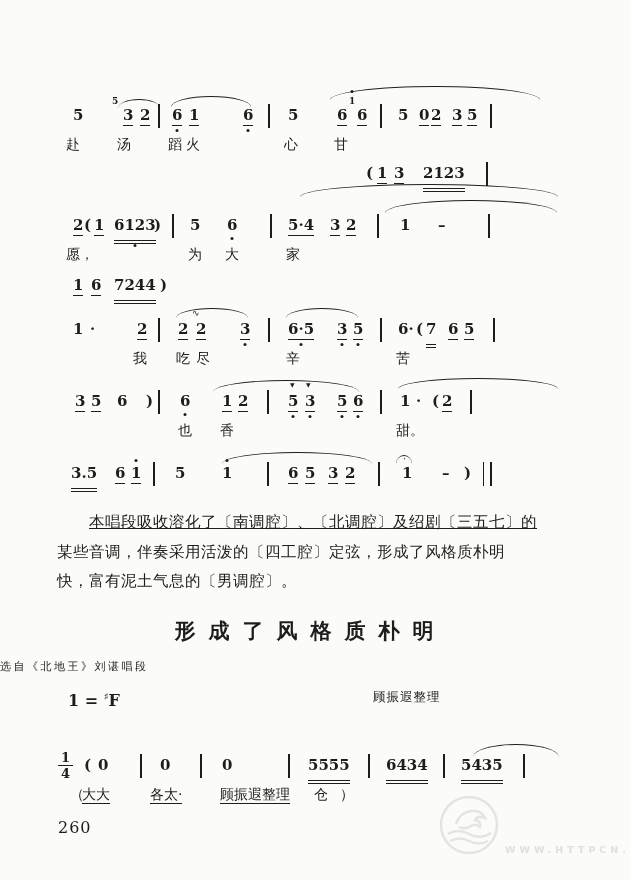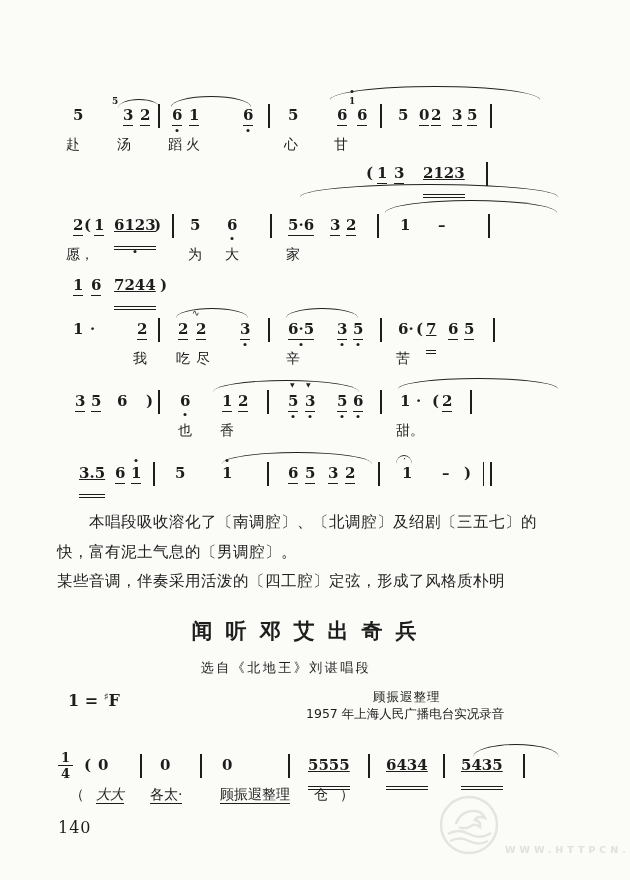--- a/index.html
+++ b/index.html
@@ -1,44 +1,44 @@
 <!DOCTYPE html>
 <html><head>
 <meta charset="utf-8">
 <style>
   html,body{margin:0;padding:0;background:#888;}
   .page{position:relative;width:630px;height:880px;margin:0 auto;background:#fbfbf8;
         font-family:"DejaVu Sans",sans-serif;color:#1d1d1d;overflow:hidden;}
   
   .tok{position:absolute;font:700 15px "DejaVu Serif",serif;line-height:1;white-space:pre;}
   .tok.u1{border-bottom:1.5px solid #1d1d1d;padding-bottom:2px;}
-  .tok.u2{border-bottom:4px double #1d1d1d;padding-bottom:13px;text-decoration:underline;}
+  .tok.u2{border-bottom:4px double #1d1d1d;padding-bottom:7px;}
   .tok .d{position:absolute;width:3px;height:3px;background:#1d1d1d;border-radius:50%;left:50%;transform:translateX(-50%);}
   .tok .d.lo{bottom:-7px;}
   .tok .d.hi{top:-7px;}
   .tok.bar{width:2px;height:24px;background:#1d1d1d;}
   .tok.endbar{width:6px;height:24px;border-left:1.5px solid #1d1d1d;border-right:2.5px solid #1d1d1d;}
   .tok.grace{font-size:9px;margin-top:-11px;}
   .tok.orn{font-size:9px;margin-top:-13px;font-weight:400;}
   .tok.acc{font-size:6px;margin-top:-12px;}
   .tok.fdot{font-size:10px;margin-top:-12px;font-weight:400;}
   .tok.meter{font-size:13px;text-align:center;margin-top:-7px;}
   .tok.meter b{display:block;border-bottom:1.5px solid #1d1d1d;padding:0 3px 1px;}
   .tok.meter span{display:block;padding-top:1px;}
   .lyr{position:absolute;font-size:14px;line-height:1;white-space:pre;}
   .lyr.u1{border-bottom:1.5px solid #1d1d1d;padding-bottom:2px;}
   .slur{position:absolute;border-top:1.6px solid #1d1d1d;border-radius:50% 50% 0 0 / 100% 100% 0 0;}
   
   .paragraph{position:absolute;left:57px;top:508px;width:460px;font-size:15.5px;line-height:29.5px;letter-spacing:.5px;}
   .paragraph .pline{white-space:nowrap;}
-  .paragraph .pline.first{text-indent:32px;}
+  .paragraph .pline.first{text-indent:32px;text-decoration:underline;}
   .song-title{position:absolute;left:0;top:617px;width:608px;text-align:center;
               font-size:21px;font-weight:700;letter-spacing:13px;text-indent:13px;}
-  .song-subtitle{position:absolute;left:0;top:659px;width:572px;text-align:center;
-                 font-size:13px;letter-spacing:2.5px;}
+  .song-subtitle{position:absolute;left:0;top:659px;width:572px;text-align:left;
+                 font-size:11px;letter-spacing:2.5px;}
   .key-sig{position:absolute;left:68px;top:691px;font:700 16px "DejaVu Serif",serif;}
   .key-sig sup{font-size:10px;vertical-align:6px;}
   .credit1{position:absolute;left:373px;top:689px;font-size:12.5px;letter-spacing:1px;}
   .credit2{position:absolute;left:306px;top:706px;font-size:12.5px;}
   .tempo{position:absolute;left:55px;top:732px;font-size:12.5px;}
   .page-number{position:absolute;left:58px;top:818px;font:400 16px "DejaVu Serif",serif;letter-spacing:1px;}
   
   .wm{position:absolute;left:438px;top:792px;width:185px;height:75px;color:#e4e4e1;}
   .wm-logo{position:absolute;left:0;top:2px;}
   .wm-name{position:absolute;left:66px;top:6px;font-size:33px;font-weight:700;letter-spacing:5px;
@@ -84,21 +84,21 @@
       <span class="tok bar" style="left: 486px; top: 162px;"></span>
       <span class="tok u1" style="left: 73px; top: 218px;">2</span>
       <span class="tok" style="left: 84px; top: 218px;">(</span>
       <span class="tok u1" style="left: 94px; top: 218px;">1</span>
       <span class="tok u2" style="left: 114px; top: 218px;">6123<i class="d lo"></i></span>
       <span class="tok" style="left: 154px; top: 218px;">)</span>
       <span class="tok bar" style="left: 172px; top: 214px;"></span>
       <span class="tok" style="left: 190px; top: 218px;">5</span>
       <span class="tok" style="left: 227px; top: 218px;">6<i class="d lo"></i></span>
       <span class="tok bar" style="left: 270px; top: 214px;"></span>
-      <span class="tok u1" style="left: 288px; top: 218px;">5·6</span>
+      <span class="tok u1" style="left: 288px; top: 218px;">5·4</span>
       <span class="tok u1" style="left: 330px; top: 218px;">3</span>
       <span class="tok u1" style="left: 346px; top: 218px;">2</span>
       <span class="tok bar" style="left: 377px; top: 214px;"></span>
       <span class="tok" style="left: 400px; top: 218px;">1</span>
       <span class="tok" style="left: 438px; top: 218px;">–</span>
       <span class="tok bar" style="left: 488px; top: 214px;"></span>
       <span class="lyr" style="left: 66px; top: 247px;">愿，</span>
       <span class="lyr" style="left: 188px; top: 247px;">为</span>
       <span class="lyr" style="left: 225px; top: 247px;">大</span>
       <span class="lyr" style="left: 286px; top: 247px;">家</span>
@@ -147,21 +147,21 @@
       <span class="tok u1" style="left: 353px; top: 394px;">6<i class="d lo"></i></span>
       <span class="tok bar" style="left: 380px; top: 390px;"></span>
       <span class="tok" style="left: 400px; top: 394px;">1</span>
       <span class="tok" style="left: 416px; top: 394px;">·</span>
       <span class="tok" style="left: 432px; top: 394px;">(</span>
       <span class="tok u1" style="left: 442px; top: 394px;">2</span>
       <span class="tok bar" style="left: 470px; top: 390px;"></span>
       <span class="lyr" style="left: 178px; top: 423px;">也</span>
       <span class="lyr" style="left: 220px; top: 423px;">香</span>
       <span class="lyr" style="left: 396px; top: 423px;">甜。</span>
-      <span class="tok u2" style="left: 79px; top: 466px;">3.5</span>
+      <span class="tok u2" style="left: 71px; top: 466px;">3.5</span>
       <span class="tok u1" style="left: 115px; top: 466px;">6</span>
       <span class="tok u1" style="left: 131px; top: 466px;">1<i class="d hi"></i></span>
       <span class="tok bar" style="left: 153px; top: 462px;"></span>
       <span class="tok" style="left: 175px; top: 466px;">5</span>
       <span class="tok" style="left: 222px; top: 466px;">1<i class="d hi"></i></span>
       <span class="tok bar" style="left: 267px; top: 462px;"></span>
       <span class="tok u1" style="left: 288px; top: 466px;">6</span>
       <span class="tok u1" style="left: 305px; top: 466px;">5</span>
       <span class="tok u1" style="left: 328px; top: 466px;">3</span>
       <span class="tok u1" style="left: 345px; top: 466px;">2</span>
@@ -179,55 +179,54 @@
       <span class="tok bar" style="left: 200px; top: 754px;"></span>
       <span class="tok" style="left: 222px; top: 758px;">0</span>
       <span class="tok bar" style="left: 288px; top: 754px;"></span>
       <span class="tok u2" style="left: 308px; top: 758px;">5555</span>
       <span class="tok bar" style="left: 368px; top: 754px;"></span>
       <span class="tok u2" style="left: 386px; top: 758px;">6434</span>
       <span class="tok bar" style="left: 443px; top: 754px;"></span>
       <span class="tok u2" style="left: 461px; top: 758px;">5435</span>
       <span class="tok bar" style="left: 523px; top: 754px;"></span>
       <span class="lyr" style="left: 70px; top: 787px;">（</span>
-      <span class="lyr u1" style="left: 96px; top: 787px; font-style: italic;">大大</span>
+      <span class="lyr u1" style="left: 82px; top: 787px;">大大</span>
       <span class="lyr u1" style="left: 150px; top: 787px;">各太·</span>
       <span class="lyr u1" style="left: 220px; top: 787px;">顾振遐整理</span>
       <span class="lyr" style="left: 314px; top: 787px;">仓</span>
       <span class="lyr" style="left: 340px; top: 787px;">）</span>
       <div class="slur" style="left: 118px; top: 99px; width: 42px; height: 8px;"></div>
       <div class="slur" style="left: 171px; top: 96px; width: 80px; height: 10px;"></div>
       <div class="slur" style="left: 330px; top: 86px; width: 210px; height: 13px;"></div>
       <div class="slur" style="left: 300px; top: 184px; width: 258px; height: 12px;"></div>
       <div class="slur" style="left: 385px; top: 200px; width: 172px; height: 12px;"></div>
       <div class="slur" style="left: 176px; top: 308px; width: 72px; height: 9px;"></div>
       <div class="slur" style="left: 286px; top: 308px; width: 72px; height: 9px;"></div>
       <div class="slur" style="left: 213px; top: 380px; width: 146px; height: 11px;"></div>
       <div class="slur" style="left: 398px; top: 378px; width: 160px; height: 10px;"></div>
       <div class="slur" style="left: 222px; top: 452px; width: 150px; height: 11px;"></div>
       <div class="slur" style="left: 396px; top: 455px; width: 16px; height: 8px;"></div>
       <div class="slur" style="left: 473px; top: 744px; width: 86px; height: 12px;"></div>
     </div>
 
   <div class="paragraph">
     <div class="pline first">本唱段吸收溶化了〔南调腔〕、〔北调腔〕及绍剧〔三五七〕的</div>
+    <div class="pline">某些音调，伴奏采用活泼的〔四工腔〕定弦，形成了风格质朴明</div>
     <div class="pline">快，富有泥土气息的〔男调腔〕。</div>
-    <div class="pline">某些音调，伴奏采用活泼的〔四工腔〕定弦，形成了风格质朴明</div>
   </div>
 
-  <div class="song-title">闻听邓艾出奇兵</div>
+  <div class="song-title">形成了风格质朴明</div>
   <div class="song-subtitle">选自《北地王》刘谌唱段</div>
 
   <div class="key-sig"><span>1</span> <span>=</span> <sup>♯</sup><span>F</span></div>
 
   <div class="credit1">顾振遐整理</div>
-  <div class="credit2">1957 年上海人民广播电台实况录音</div>
-
-
-  <div class="page-number">140</div>
+
+
+  <div class="page-number">260</div>
 
   <div class="wm">
     <svg class="wm-logo" width="62" height="62" viewBox="0 0 62 62">
       <circle cx="31" cy="31" r="28" fill="none" stroke="#e4e4e1" stroke-width="2.5"></circle>
       <path d="M10 40 q10 -6 21 0 q11 6 22 -1" fill="none" stroke="#e4e4e1" stroke-width="2.5"></path>
       <path d="M12 47 q10 -5 19 0 q10 5 19 0" fill="none" stroke="#e4e4e1" stroke-width="2.5"></path>
       <path d="M18 30 q4 -12 16 -13 q10 -1 13 7 q-7 -3 -10 2 q6 1 5 7 q-5 -4 -9 -1 q-6 4 -12 1" fill="none" stroke="#e4e4e1" stroke-width="2.5"></path>
     </svg>
     <div class="wm-url">WWW.HTTPCN.COM</div>
   </div>

